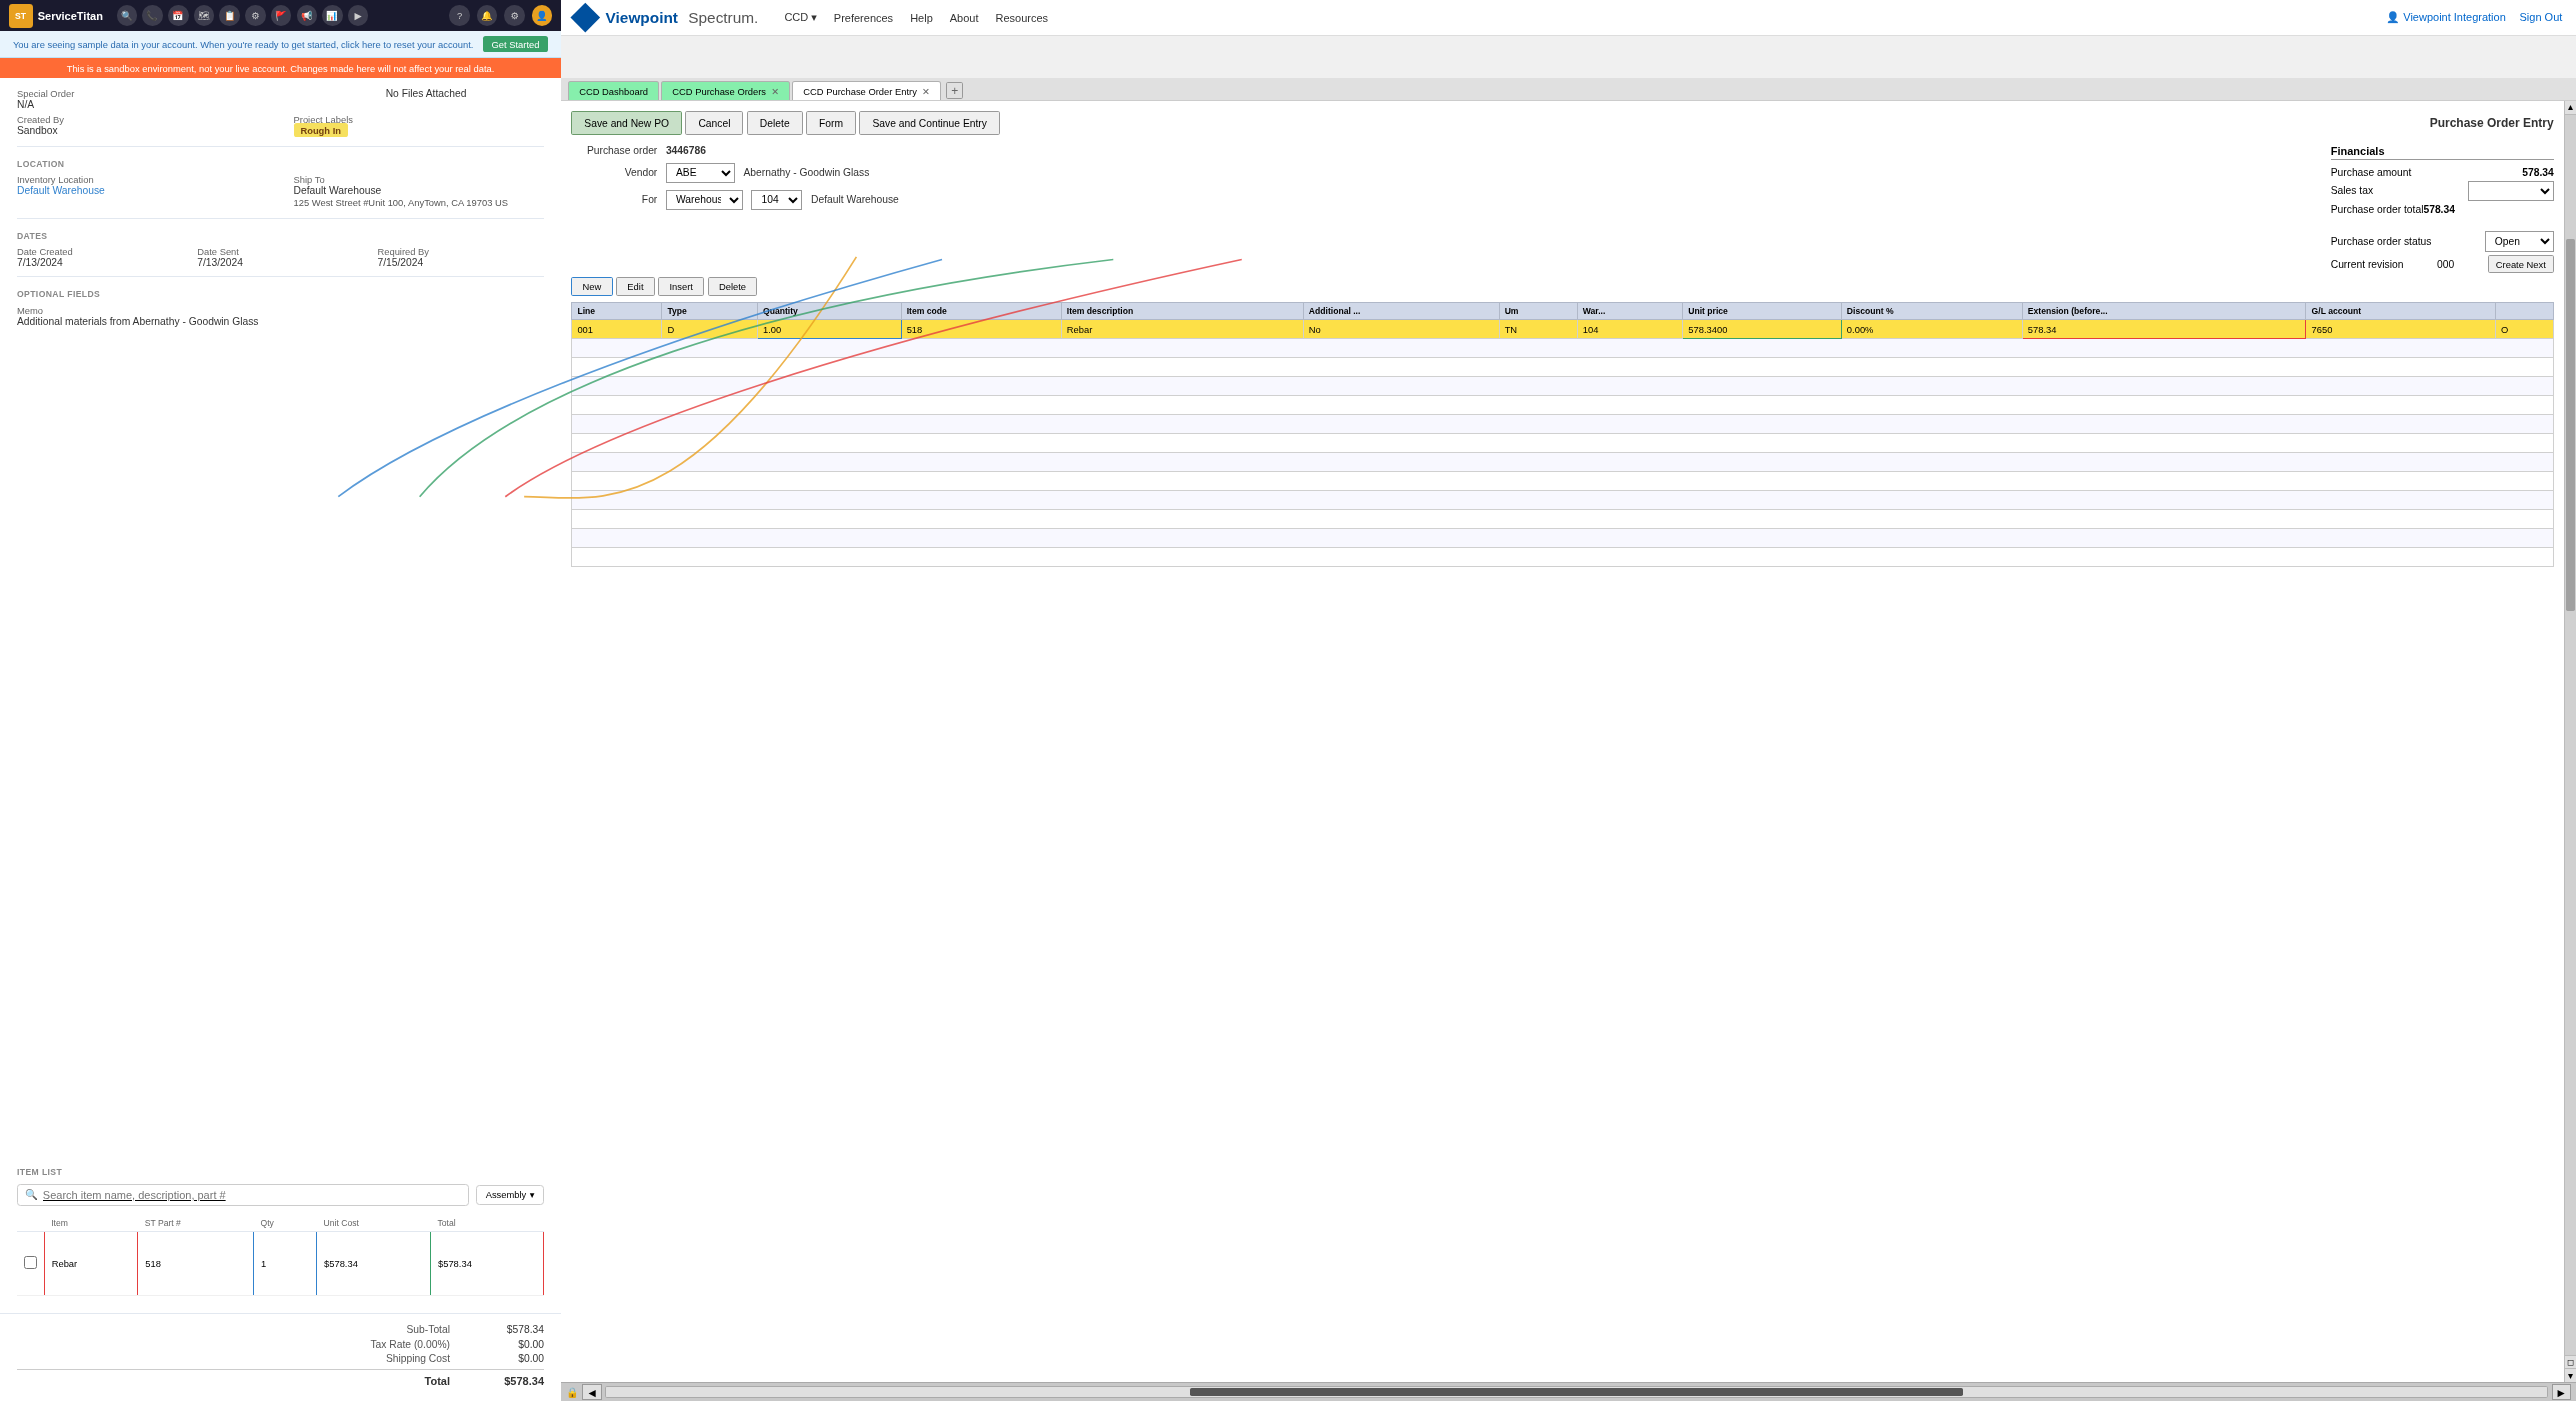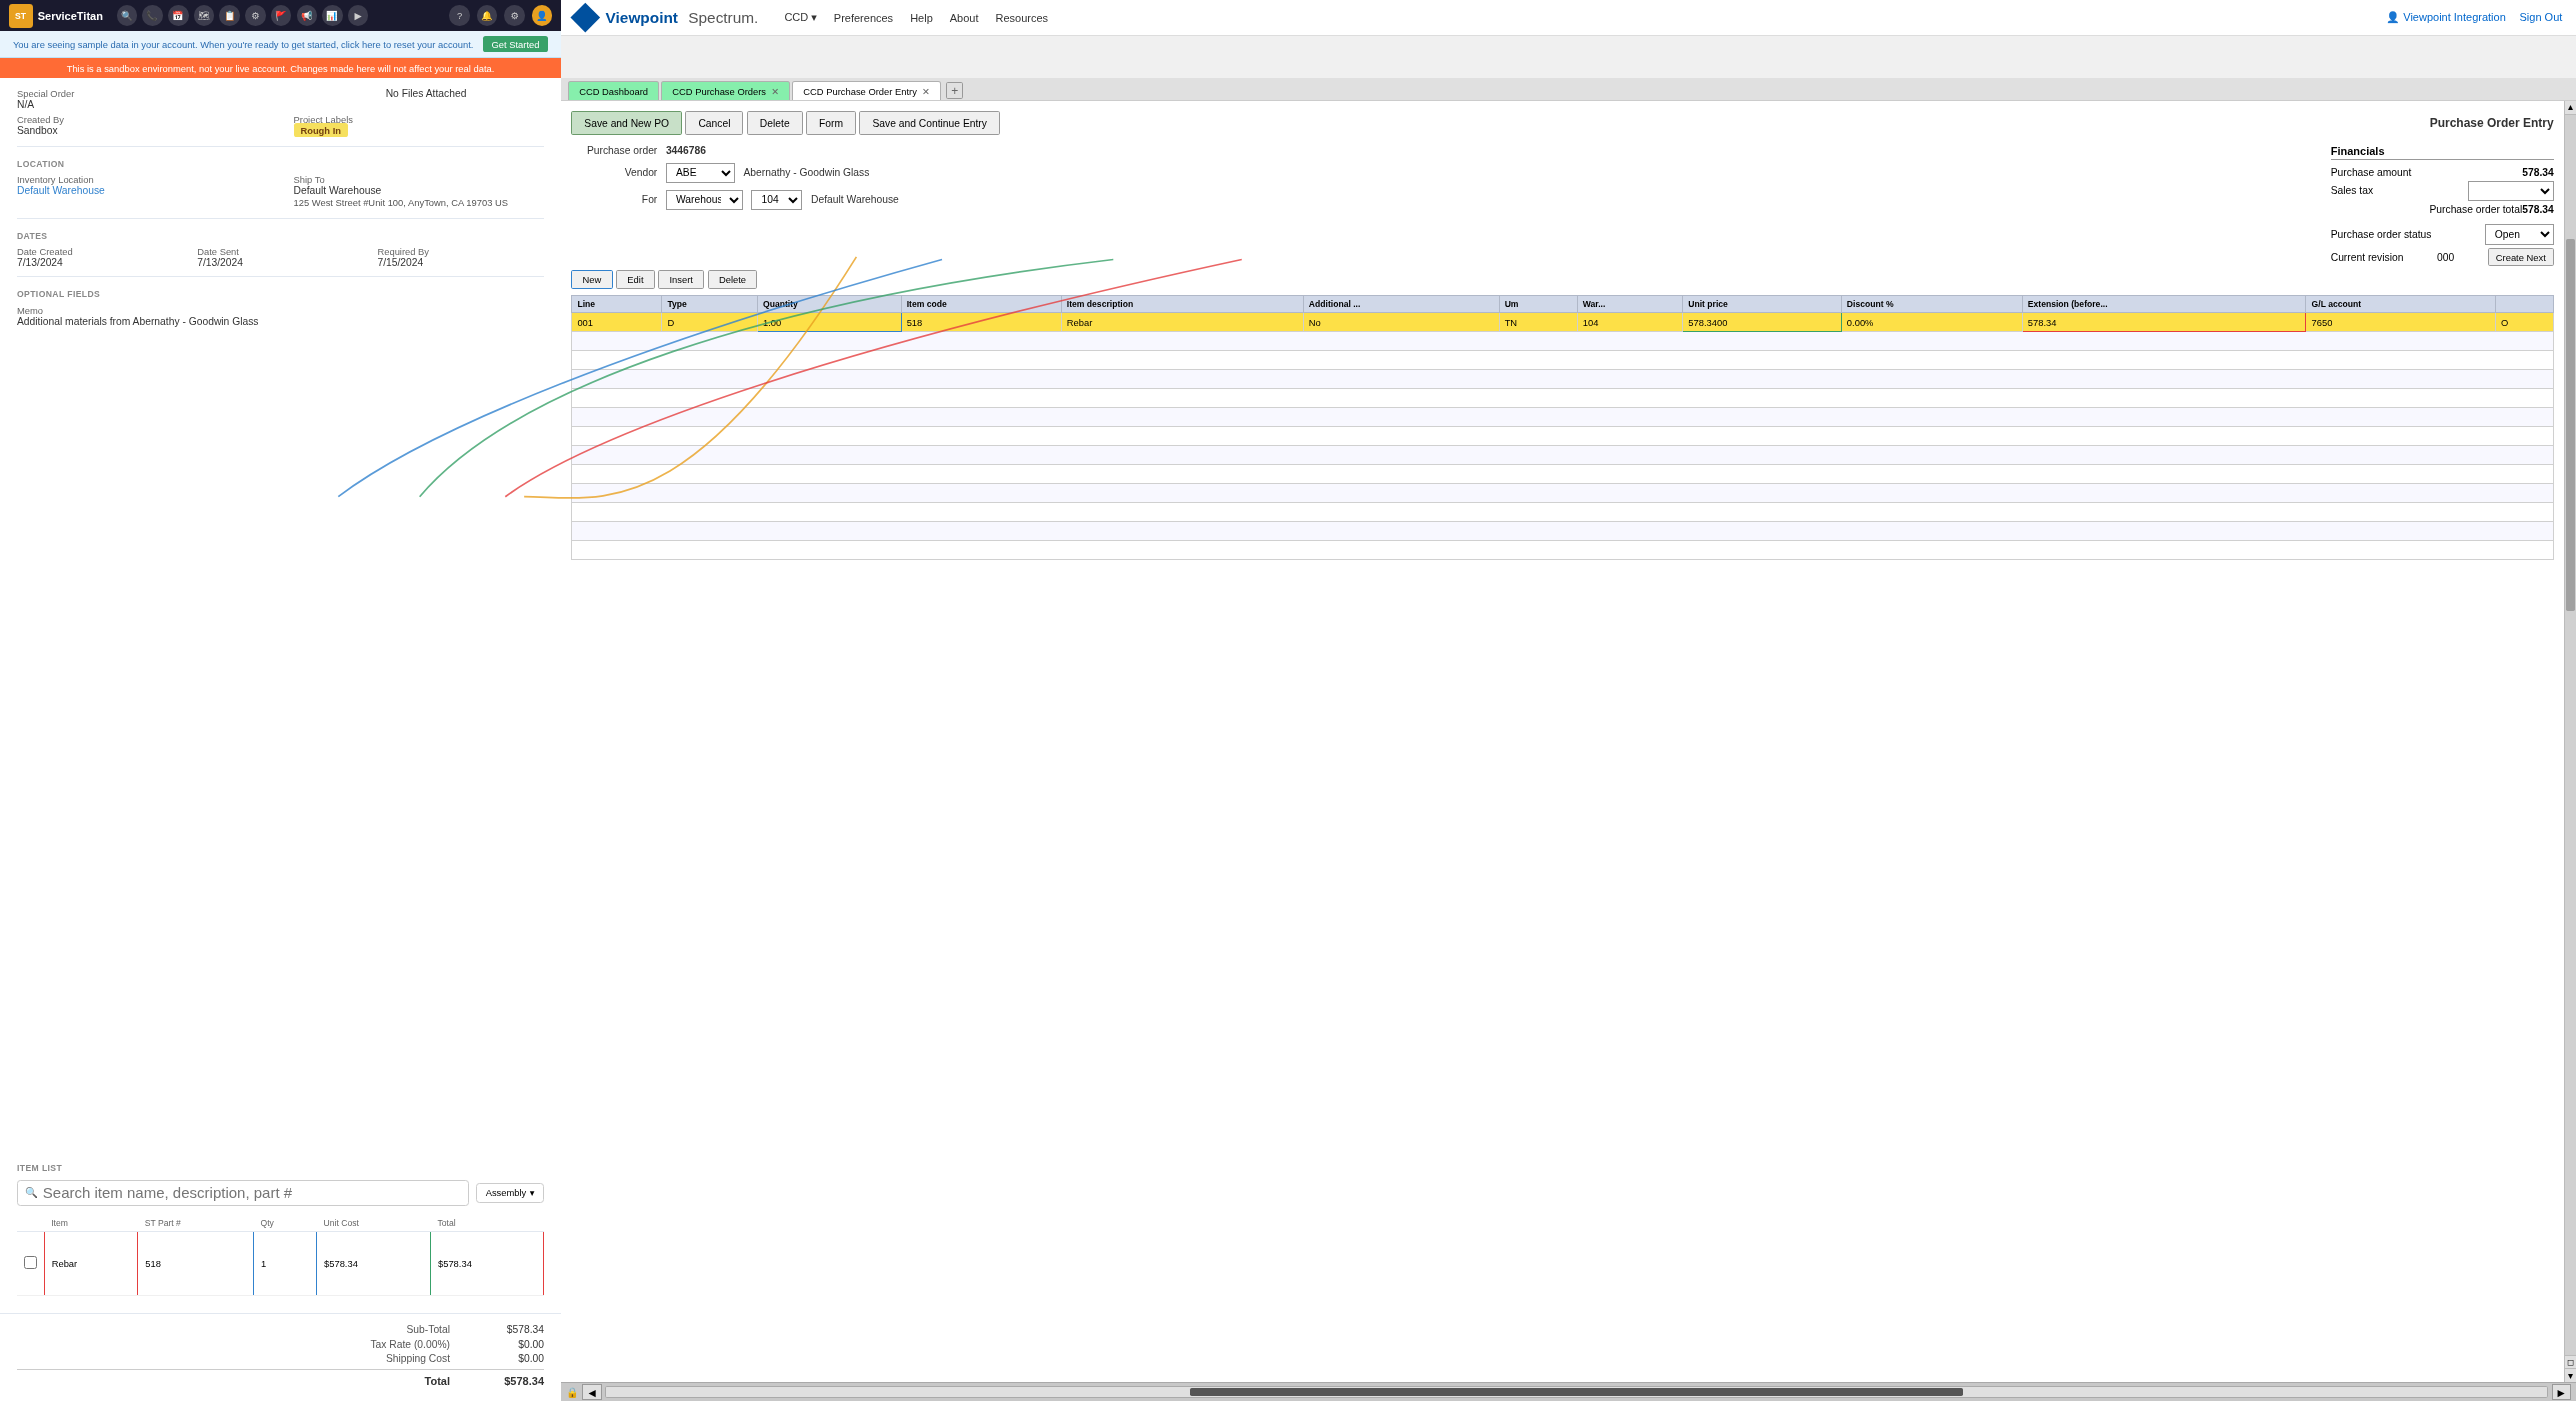--- a/index.html
+++ b/index.html
@@ -43,21 +43,21 @@
     .address-text { font-size: 9.4px; color: #555; line-height: 1.4; }
     
     .dates-grid { display: grid; grid-template-columns: 1fr 1fr 1fr; gap: 13.7px; }
     
     
     .item-list-section { padding: 0 17px 17px 17px; }
     .item-list-header { font-size: 8.6px; font-weight: bold; color: #888; letter-spacing: 0.4px; text-transform: uppercase; margin-bottom: 6.9px; }
     
     .search-filter-row { display: flex; align-items: center; gap: 6.9px; margin-bottom: 8.6px; }
     .search-box { display: flex; align-items: center; border: 0.9px solid #ccc; border-radius: 3.4px; padding: 3.4px 6.9px; gap: 5.1px; flex: 1; background: white; }
-    .search-box input { border: none; outline: none; font-size: 15px; flex: 1; background: transparent; }
+    .search-box input { border: none; outline: none; font-size: 11px; flex: 1; background: transparent; text-decoration: underline; }
     .filter-btn { border: 0.9px solid #ccc; border-radius: 3.4px; padding: 3.4px 8.6px; background: white; font-size: 9.4px; cursor: pointer; display: flex; align-items: center; gap: 3.4px; }
     
     .item-table { width: 100%; border-collapse: collapse; }
     .item-table th { font-size: 8.6px; color: #666; font-weight: normal; text-align: left; padding: 3.4px 6.9px; border-bottom: 0.9px solid #e2e8f0; }
     .item-table td { padding: 6.9px; font-size: 9.4px; border-bottom: 0.9px solid #f0f0f0; }
     .item-table .checkbox-col { width: 17px; }
     
     
     .box-red { border: 1.7px solid #e53e3e; border-radius: 3.4px; }
     .box-blue { border: 1.7px solid #3182ce; border-radius: 3.4px; }
@@ -381,21 +381,21 @@
             <div style="min-width:223px;">
               <div style="font-size:11px; font-weight:bold; border-bottom:0.9px solid #999; margin-bottom:6.9px; padding-bottom:1.7px;">Financials</div>
               <div style="display:flex; justify-content:space-between; margin-bottom:3.4px;">
                 <span style="font-size:10.3px;">Purchase amount</span>
                 <span style="font-size:10.3px; font-weight:bold;">578.34</span>
               </div>
               <div style="display:flex; justify-content:space-between; align-items:center; margin-bottom:3.4px;">
                 <span style="font-size:10.3px;">Sales tax</span>
                 <select class="vp-form-select" style="width:86px;"><option></option></select>
               </div>
-              <div style="display:flex; justify-content:flex-end; margin-bottom:9px;">
+              <div style="display:flex; justify-content:flex-start; margin-bottom:16px;">
                 <span style="font-size:10.3px;">Purchase order total</span>
                 <span style="font-size:10.3px; font-weight:bold;">578.34</span>
               </div>
               <div style="display:flex; justify-content:space-between; align-items:center; margin-bottom:3.4px;">
                 <span style="font-size:10.3px;">Purchase order status</span>
                 <select class="vp-form-select" style="width:69px;"><option>Open</option></select>
               </div>
               <div style="display:flex; justify-content:space-between; align-items:center; margin-bottom:3.4px;">
                 <span style="font-size:10.3px;">Current revision</span>
                 <span style="font-size:10.3px;">000</span>

